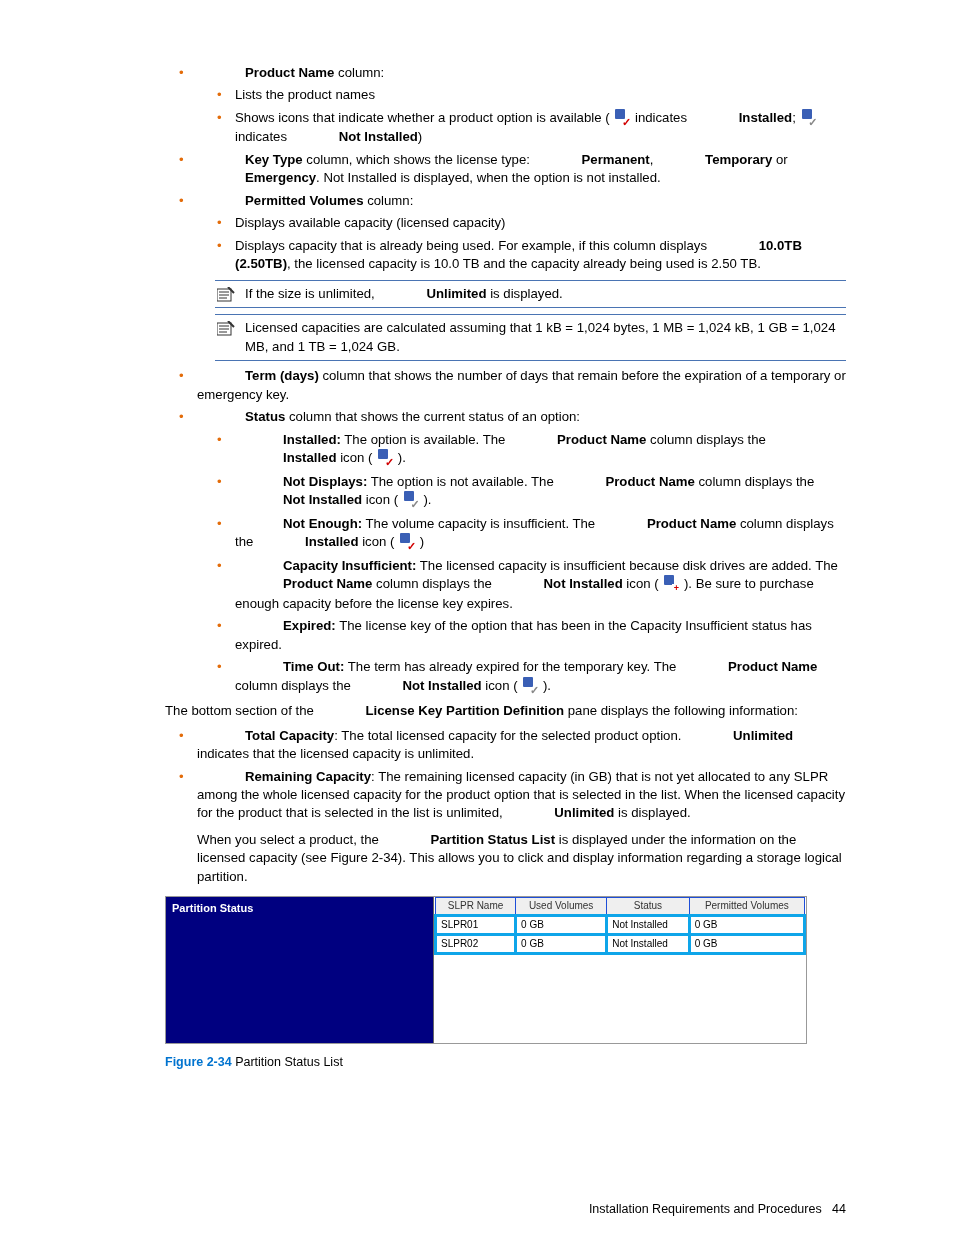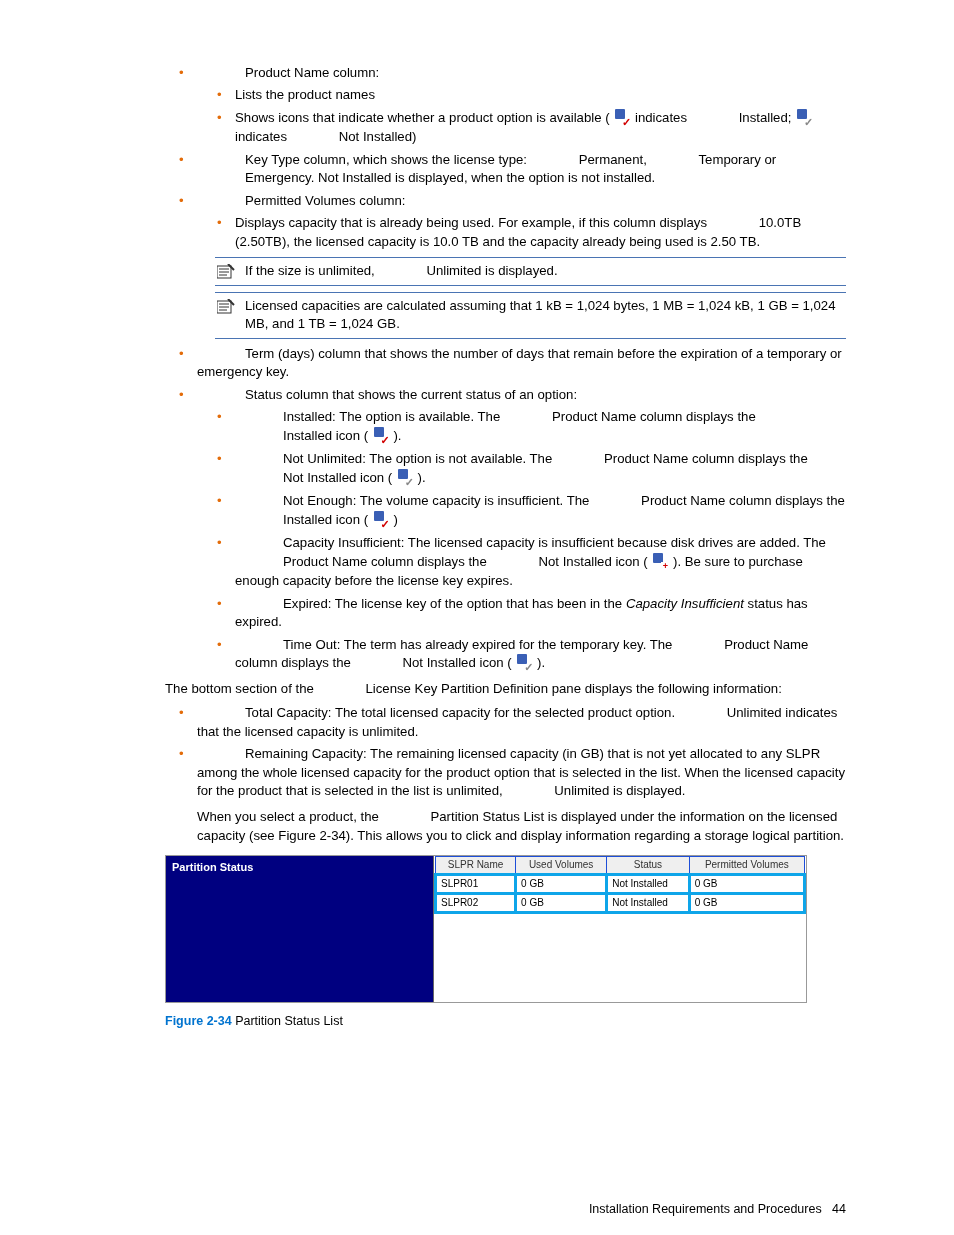--- a/index.html
+++ b/index.html
@@ -34,21 +34,21 @@
     left: 0;
     top: 0;
   }
   ul ul li {
     margin-left: 20px;
   }
   p {
     margin: 6px 0;
   }
   b {
-    font-weight: normal;
+    font-weight: bold;
     padding-left: 48px;
   }
   .note-row {
     display: flex;
     align-items: flex-start;
     gap: 10px;
     border-top: 1px solid #4a74b3;
     border-bottom: 1px solid #4a74b3;
     padding: 4px 2px;
     margin: 6px 0 6px 50px;
@@ -159,21 +159,21 @@
   .fig-caption .lbl {
     color: #0073cf;
     font-weight: bold;
   }
   .footer {
     position: absolute;
     bottom: 42px;
     right: 108px;
     font-size: 12.5px;
   }
-  .italic { font-style: italic; }
+  .italic { }
 </style>
 </head>
 <body>
 
 <div class="page">
 
 
   <ul>
     <li>
       <b>Product Name</b><span> column:</span>
@@ -189,20 +189,21 @@
       </ul>
     </li>
 
     <li>
       <b>Key Type</b><span> column, which shows the license type: </span><b>Permanent</b><span>, </span><b>Temporary</b><span> or </span><b>Emergency</b><span>. Not Installed is displayed, when the option is not installed.</span>
     </li>
 
     <li>
       <b>Permitted Volumes</b><span> column:</span>
       <ul>
+        <li>Displays available capacity (licensed capacity)</li>
         <li>
           <span>Displays capacity that is already being used. For example, if this column displays </span><b>10.0TB (2.50TB)</b><span>, the licensed capacity is 10.0 TB and the capacity already being used is 2.50 TB.</span>
         </li>
       </ul>
     </li>
   </ul>
 
   <div class="note-row">
     <span class="note-icon">
       <svg viewBox="0 0 18 16">
@@ -231,21 +232,21 @@
     </li>
     <li>
       <b>Status</b><span> column that shows the current status of an option:</span>
       <ul>
         <li>
           <b>Installed:</b><span> The option is available. The </span><b>Product Name</b><span> column displays the </span><b>Installed</b><span> icon (</span>
           <span class="inline-icon"><span class="icon-box"><span class="icon-base"></span><span class="icon-check check-red">✓</span></span></span>
           <span>).</span>
         </li>
         <li>
-          <b>Not Unlimited:</b><span>  The option is not available. The </span><b>Product Name</b><span> column displays the </span><b>Not Installed</b><span> icon (</span>
+          <b>Not Displays:</b><span>  The option is not available. The </span><b>Product Name</b><span> column displays the </span><b>Not Installed</b><span> icon (</span>
           <span class="inline-icon"><span class="icon-box"><span class="icon-base"></span><span class="icon-check check-gray">✓</span></span></span>
           <span>).</span>
         </li>
         <li>
           <b>Not Enough:</b><span> The volume capacity is insufficient. The </span><b>Product Name</b><span> column displays the </span><b>Installed</b><span> icon (</span>
           <span class="inline-icon"><span class="icon-box"><span class="icon-base"></span><span class="icon-check check-red">✓</span></span></span>
           <span>)</span>
         </li>
         <li>
           <b>Capacity Insufficient:</b><span> The licensed capacity is insufficient because disk drives are added. The </span><b>Product Name</b><span> column displays the </span><b>Not Installed</b><span> icon (</span>

